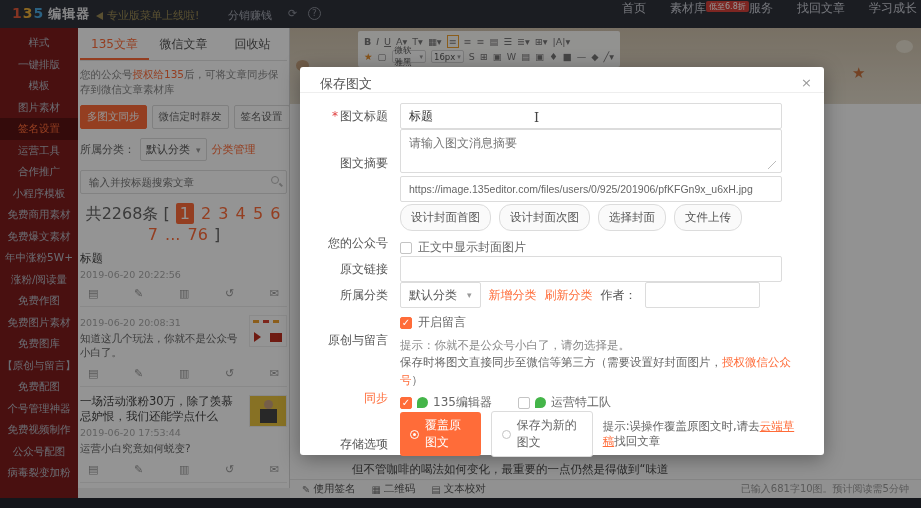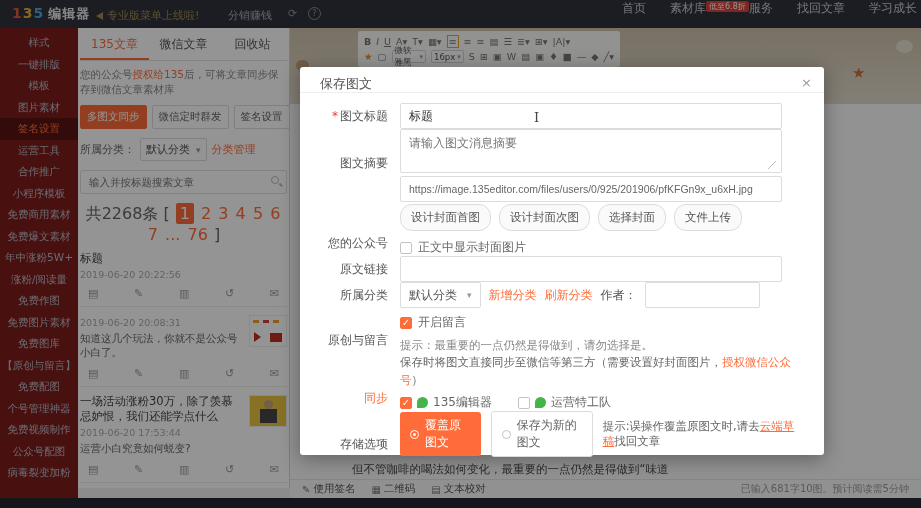--- a/index.html
+++ b/index.html
@@ -391,21 +391,21 @@
         </div>
       </div>
 
       <div class="m-row">
         <div class="m-label">原创与留言</div>
         <div class="m-content">
           <div class="chk-row" style="margin-top:6px;">
             <span class="chk checked">✓</span>
             <span>开启留言</span>
           </div>
-          <div class="hint">提示：最重要的一点仍然是得做到，请勿选择是。</div>
+          <div class="hint">提示：你就不是公众号小白了，请勿选择是。</div>
         </div>
       </div>
 
       <div class="m-row">
         <div class="m-label orange">同步</div>
         <div class="m-content">
           <div class="sync-text"><span>保存时将图文直接同步至微信等第三方（需要设置好封面图片，</span><span class="olink">授权微信公众号</span><span>）</span></div>
           <div class="sync-accounts">
             <span class="acct">
               <span class="chk checked">✓</span>

